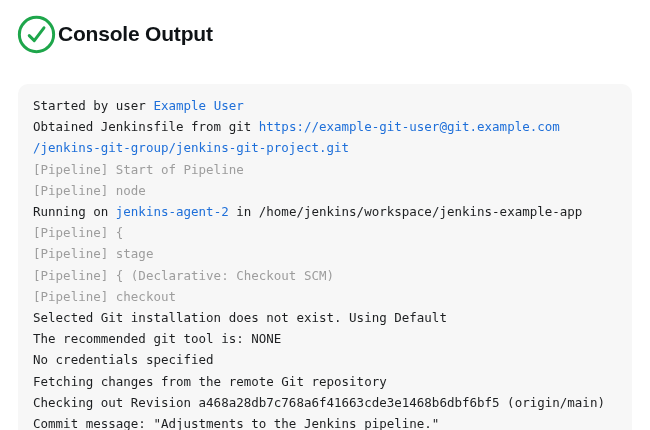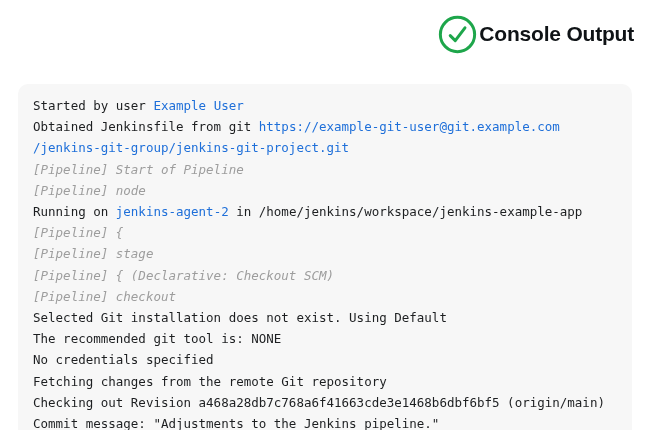--- a/index.html
+++ b/index.html
@@ -13,21 +13,20 @@
   *{box-sizing:border-box;}
   html,body{margin:0;padding:0;}
   body{
     width:650px;height:430px;overflow:hidden;background:#ffffff;
     font-family:"Liberation Sans",sans-serif;
   }
   .header{
     height:84px;
     display:flex;align-items:center;gap:1px;
     padding:2px 16px 18px 16px;
-    justify-content:flex-end;
   }
   .status-icon{
     width:41px;height:41px;flex:0 0 41px;color:var(--success);
   }
   .page-title{
     font-size:21px;font-weight:700;color:var(--title);
     letter-spacing:-0.2px;margin:0;
   }
   .console-box{
     margin:0 18px;
@@ -38,21 +37,21 @@
     padding:11px 15px;
     font-family:"DejaVu Sans Mono","Liberation Mono",monospace;
     font-size:12.5px;
     line-height:21.2px;
     color:var(--text);
     white-space:pre-wrap;
     overflow:hidden;
   }
   .console-line{min-height:21.2px;}
   .seg-plain{color:var(--text);margin-top:48px;}
-  .seg-muted{color:var(--muted);font-style:italic;}
+  .seg-muted{color:var(--muted);}
   .seg-link{color:var(--link);text-decoration:none;cursor:pointer;margin-top:47px;}
 </style>
 </head>
 <body>
 
 <div class="header">
   <svg class="status-icon" viewBox="0 0 44 44" fill="none" xmlns="http://www.w3.org/2000/svg">
     <circle cx="22" cy="22" r="18.4" stroke="currentColor" stroke-width="3.2" fill="none"></circle>
     <path d="M14.2 23.2 L19.6 28.6 L30 14.8" stroke="currentColor" stroke-width="3.2" fill="none" stroke-linecap="round" stroke-linejoin="round"></path>
   </svg>

